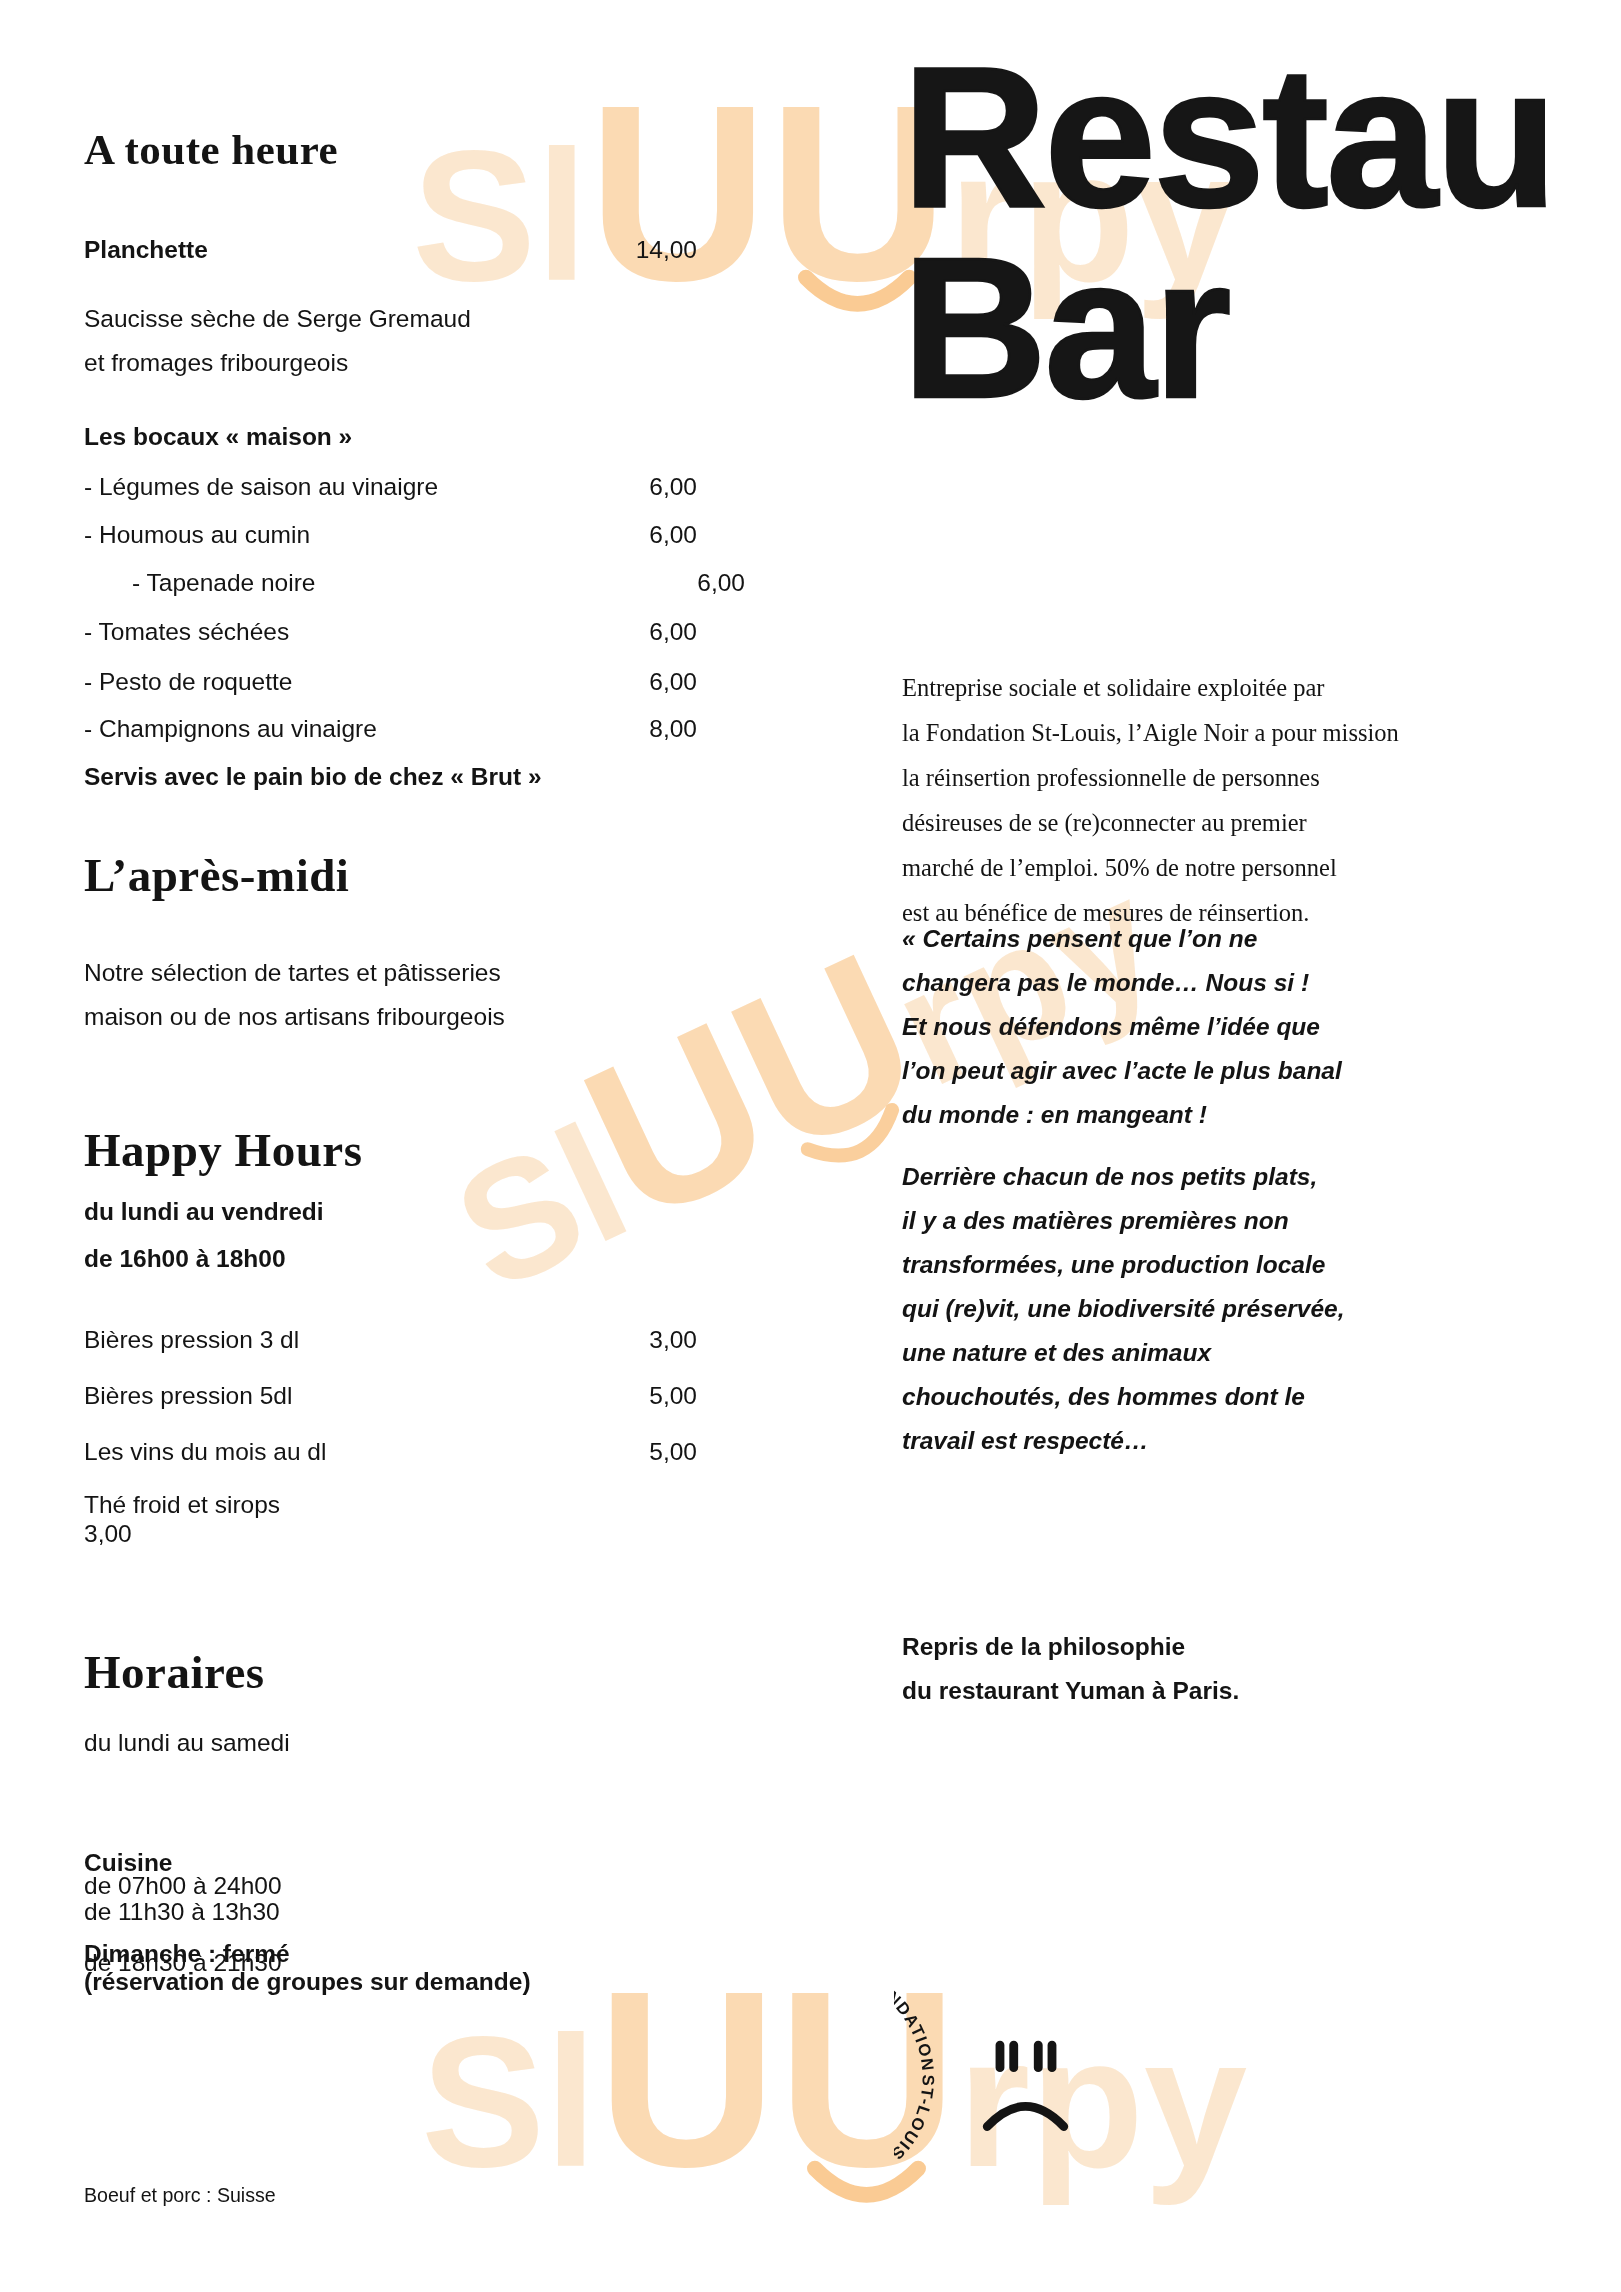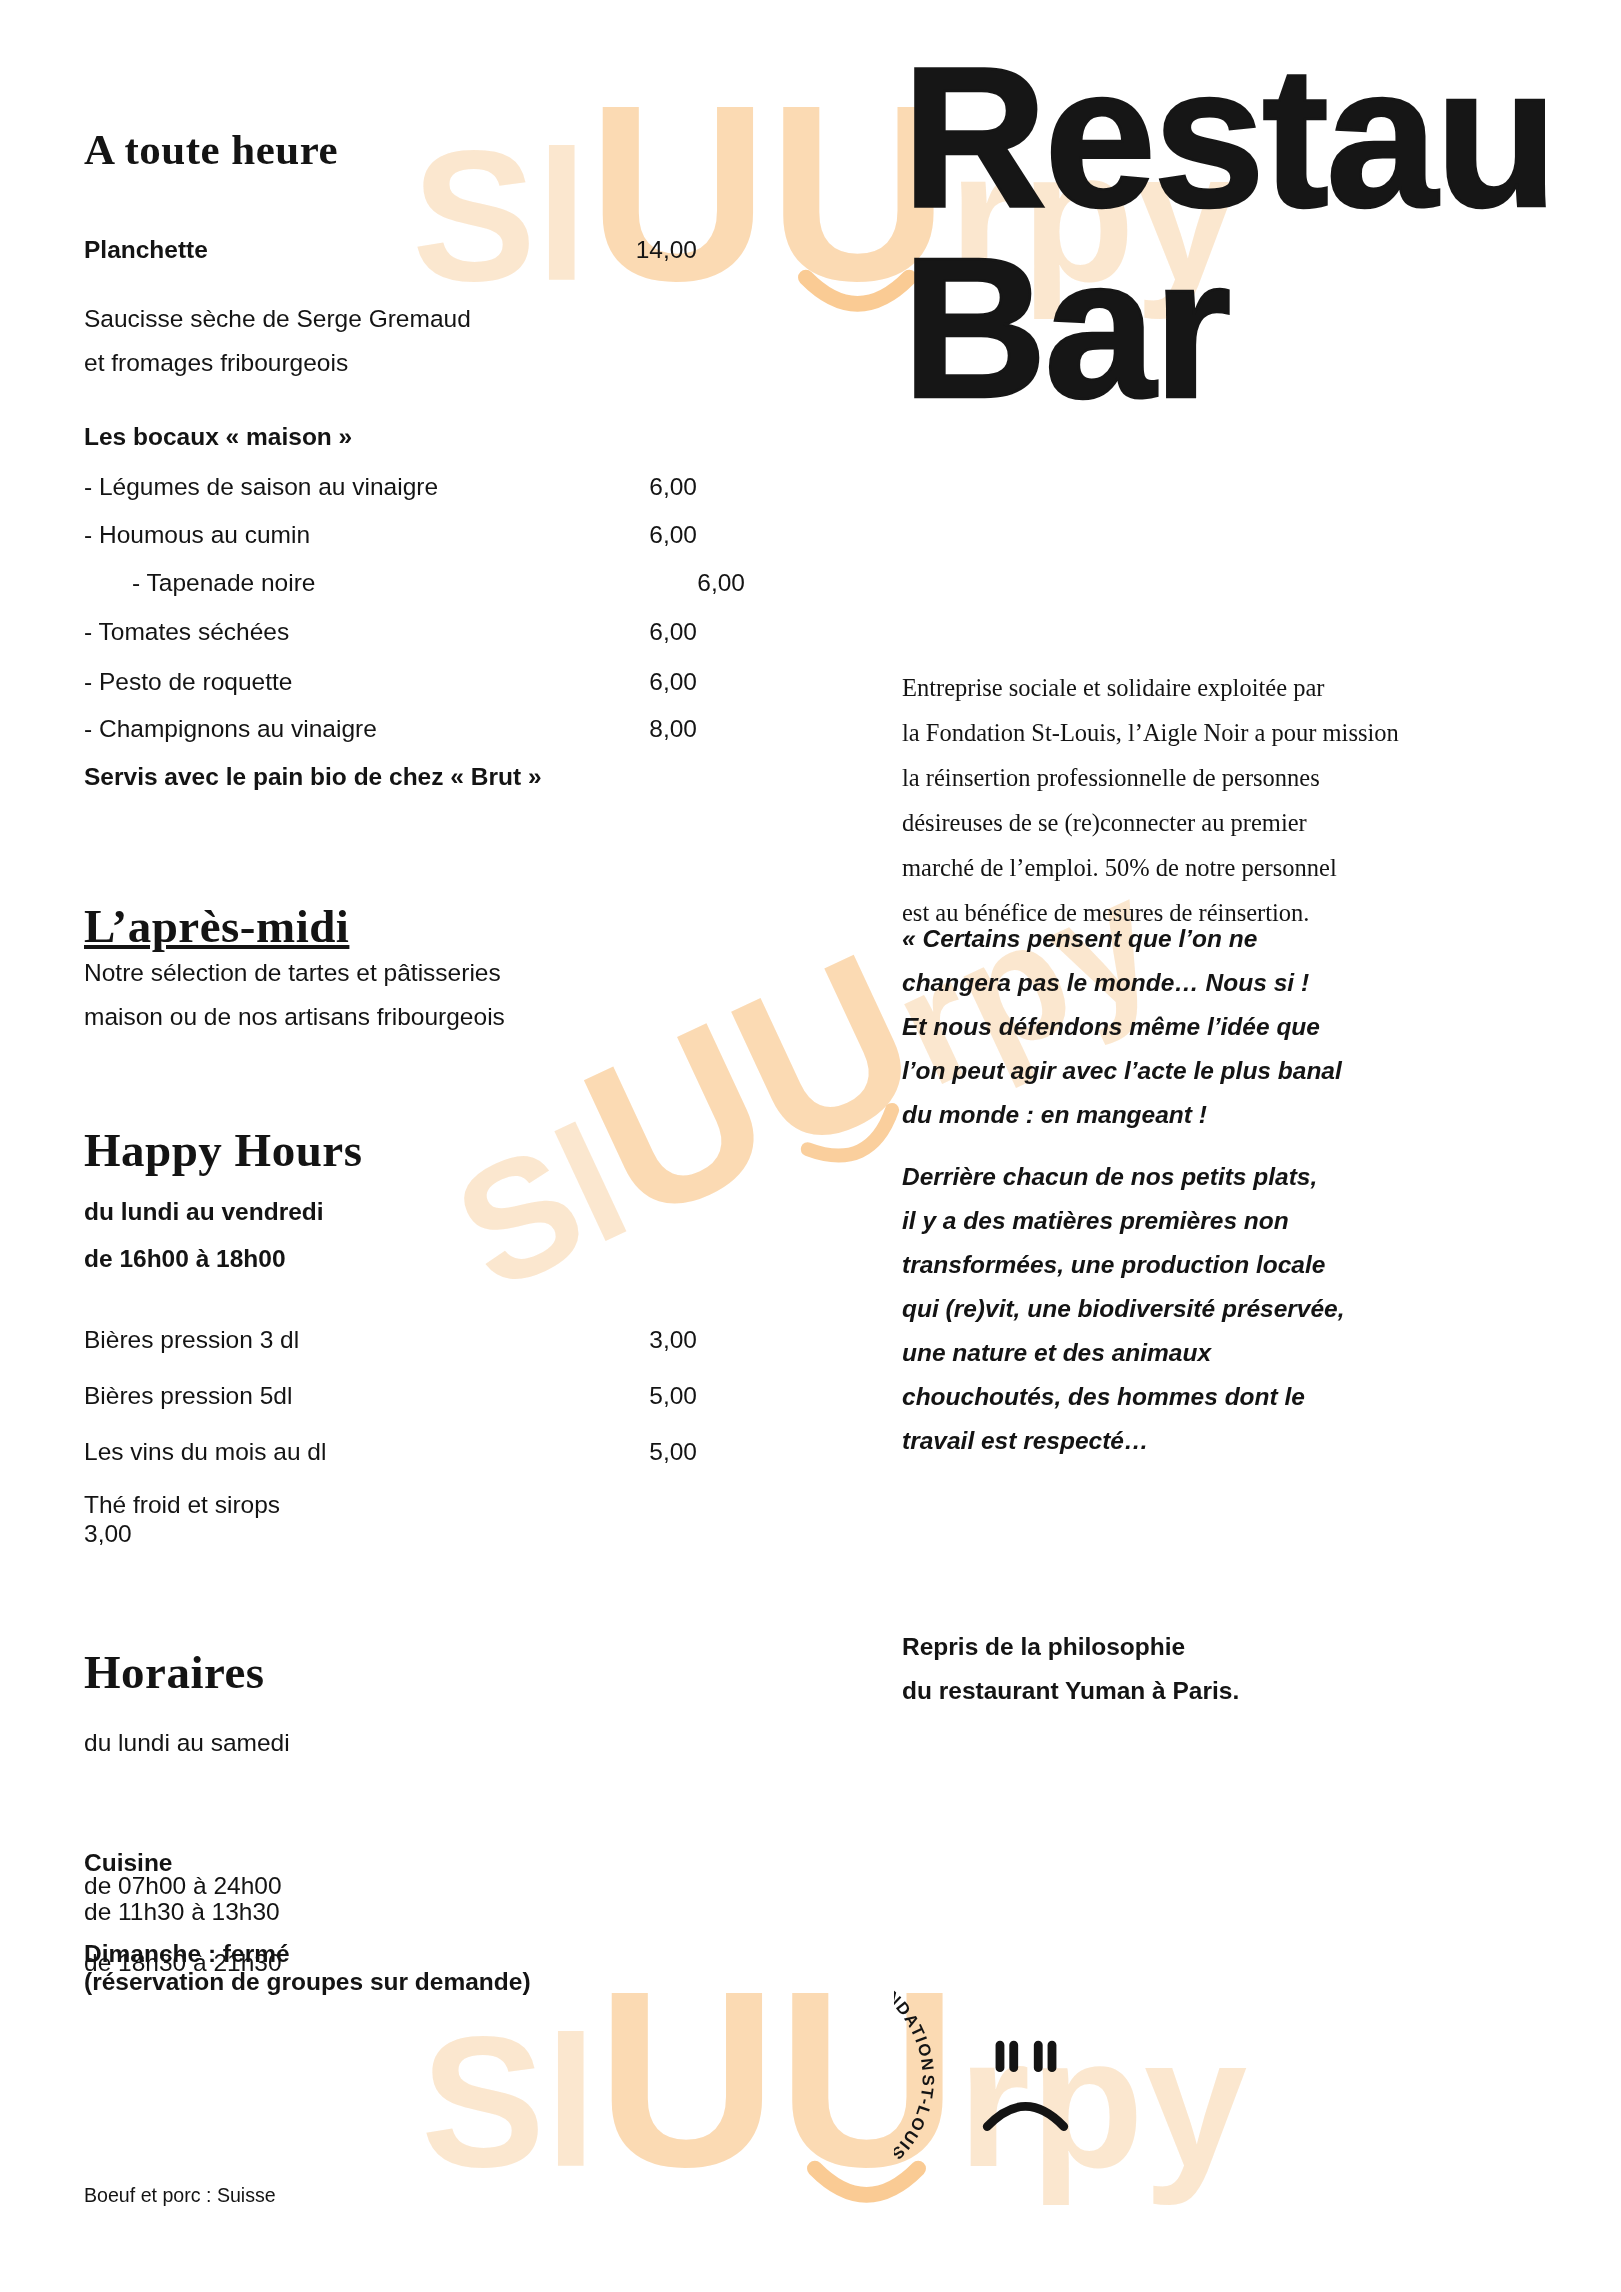--- a/index.html
+++ b/index.html
@@ -102,21 +102,21 @@
     <span>- Pesto de roquette</span>
     <span>6,00</span>
   </div>
   <div class="abs lcol row" style="top:714px;">
     <span>- Champignons au vinaigre</span>
     <span>8,00</span>
   </div>
 
   <p class="abs lcol b" style="top:763px; font-size:24.5px;">Servis avec le pain bio de chez « Brut »</p>
 
-  <h2 class="abs lcol serif h-lg" style="top:899px;text-decoration:underline;">L’après-midi</h2>
+  <h2 class="abs lcol serif h-lg" style="top:848px;">L’après-midi</h2>
   <p class="abs lcol body-t pre" style="top:951px;">Notre sélection de tartes et pâtisseries
 maison ou de nos artisans fribourgeois</p>
 
   <h2 class="abs lcol serif h-lg" style="top:1123px;">Happy Hours</h2>
   <p class="abs lcol b" style="top:1198px; font-size:24.5px;">du lundi au vendredi</p>
   <p class="abs lcol b" style="top:1245px; font-size:24.5px;">de 16h00 à 18h00</p>
 
   <div class="abs lcol row" style="top:1325px;">
     <span>Bières pression 3 dl</span>
     <span>3,00</span>

